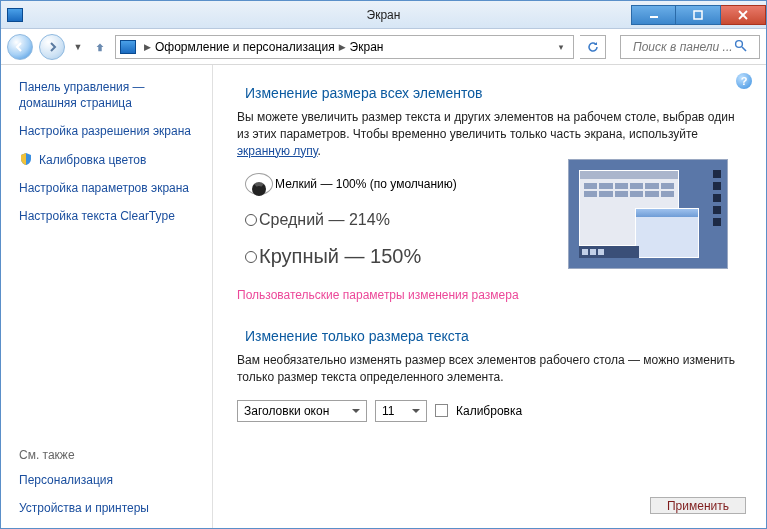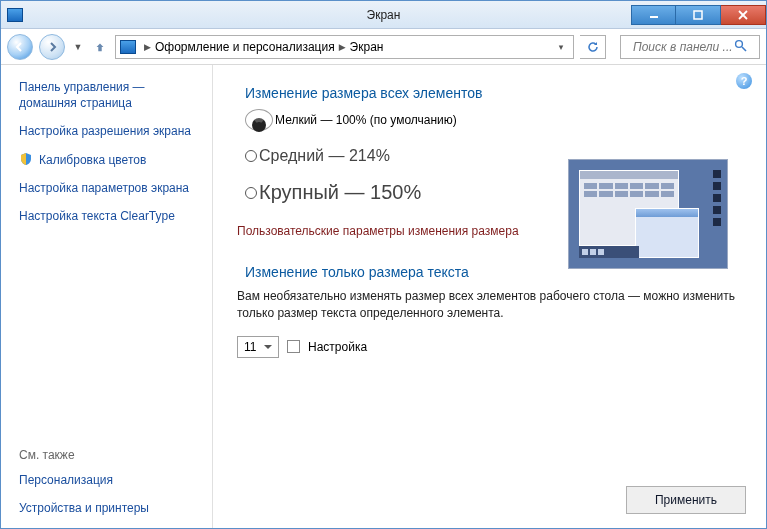--- a/index.html
+++ b/index.html
@@ -46,27 +46,27 @@
 .preview .win1 { position: absolute; top: 10px; left: 10px; width: 100px; height: 76px; background: #e7eaf2; border: 1px solid #fff; }
 .preview .win1 .tb { height: 8px; background: #aab5cc; }
 .preview .win1 .grid { display: grid; grid-template-columns: repeat(6,1fr); grid-gap: 2px; padding: 4px; }
 .preview .win1 .grid span { height: 6px; background: #8fa0c0; }
 .preview .win2 { position: absolute; bottom: 10px; right: 28px; width: 64px; height: 50px; background: #d8e3f5; border: 1px solid #fff; }
 .preview .win2 .tb { height: 8px; background: linear-gradient(#9fc2ee,#6e9cd6); }
 .preview .bar { position: absolute; bottom: 10px; left: 10px; width: 60px; height: 12px; background: #3a4f78; display: flex; align-items: center; padding: 0 3px; gap: 2px; }
 .preview .bar span { width: 6px; height: 6px; background: #c2d0e8; }
 .preview .dots { position: absolute; right: 6px; top: 10px; display: flex; flex-direction: column; gap: 4px; }
 .preview .dots span { width: 8px; height: 8px; background: #1d2a45; }
-.custom { font-size: 12px; color: #7f1d1d; cursor: pointer; display: inline-block; margin: 4px 0 16px; }
+.custom { font-size: 12px; color: #ec4899; cursor: pointer; display: inline-block; margin: 4px 0 16px; }
 .formrow { display: flex; align-items: center; gap: 8px; margin-top: 6px; }
 .sel { height: 22px; border: 1px solid #a0a0a0; background: #fff; font-size: 12px; padding: 0 20px 0 6px; display: flex; align-items: center; position: relative; }
 .sel::after { content: ""; position: absolute; right: 6px; top: 8px; border: 4px solid transparent; border-top-color: #555; }
 .chk { width: 13px; height: 13px; border: 1px solid #888; background: #fff; }
 .chklbl { font-size: 12px; }
-.apply { position: absolute; bottom: 14px; right: 20px; height: 28px; padding: 0 28px; border: 1px solid #b0b0b0; background: #efefef; color: #0f172a; font-size: 12px; }
+.apply { position: absolute; bottom: 14px; right: 20px; height: 17px; padding: 0 16px; border: 1px solid #b0b0b0; background: #efefef; color: #7f1d1d; font-size: 12px; }
 </style>
 </head>
 <body>
 
 <div class="titlebar">
   <div class="appicon"></div>
   <div class="title">Экран</div>
   <div class="winbtns">
     <div class="winbtn">
         <svg width="10" height="10">
@@ -155,20 +155,23 @@
         </div>
       <div class="sidelink" style="margin-bottom:0">
           <span>Устройства и принтеры</span>
         </div>
     </div>
   </div>
 
   <div class="content">
     <div class="help">?</div>
     <h1 class="section">Изменение размера всех элементов</h1>
+    <p class="desc">
+      <span>Вы можете увеличить размер текста и других элементов на рабочем столе, выбрав один из этих параметров. Чтобы временно увеличить только часть экрана, используйте </span><a class="inl">экранную лупу</a><span>.</span>
+    </p>
 
     <div class="opts">
       <div class="opt small">
         <span class="radio sel"></span>
         <span class="lbl">Мелкий — 100% (по умолчанию)</span>
       </div>
       <div class="opt med">
         <span class="radio"></span>
         <span class="lbl">Средний — 214%</span>
       </div>
@@ -212,22 +215,25 @@
           <span></span>
         </div>
     </div>
 
     <span class="custom">Пользовательские параметры изменения размера</span>
 
     <h1 class="section">Изменение только размера текста</h1>
     <p class="desc">Вам необязательно изменять размер всех элементов рабочего стола — можно изменить только размер текста определенного элемента.</p>
 
     <div class="formrow">
-      <div class="sel" style="width:42px">
+      <div class="sel" style="width:130px">
+          <span>Заголовки окон</span>
+        </div>
+      <div class="sel" style="width:52px">
           <span>11</span>
         </div>
       <span class="chk"></span>
-      <span class="chklbl">Настройка</span>
+      <span class="chklbl">Калибровка</span>
     </div>
 
     <button class="apply">Применить</button>
   </div>
 </div>
 
 </body></html>

